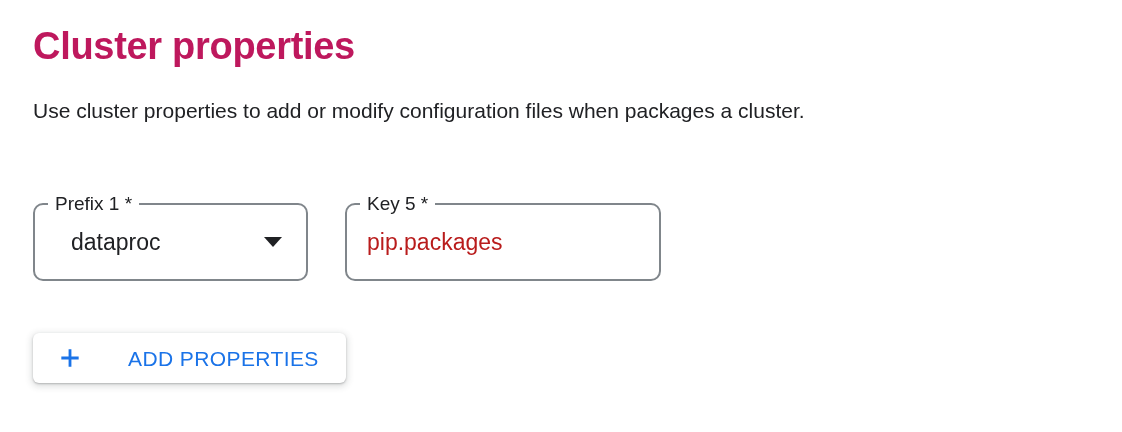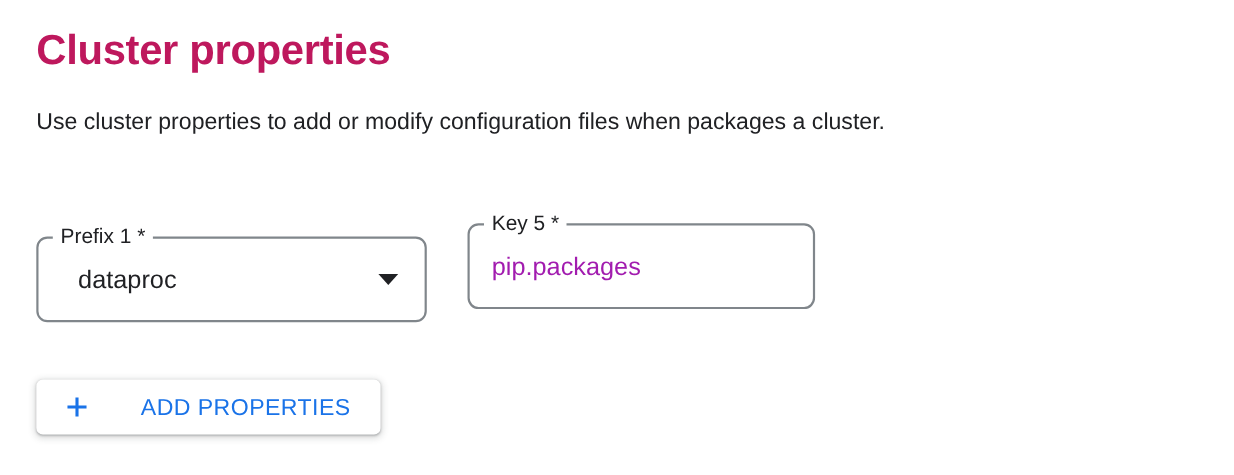--- a/index.html
+++ b/index.html
@@ -36,21 +36,21 @@
   }
   .field {
     position: relative;
     height: 78px;
     border: 2px solid #80868b;
     border-radius: 10px;
     background: #ffffff;
     display: flex;
     align-items: center;
   }
-  .field.w1 { width: 355px; margin-top: 12px; }
+  .field.w1 { width: 275px; }
   .field.w2 { width: 316px; }
   .field.w3 { width: 318px; }
   .field-label {
     position: absolute;
     top: -13px;
     left: 13px;
     background: #ffffff;
     padding: 0 7px;
     font-size: 19px;
     font-weight: 500;
@@ -70,21 +70,21 @@
     border-right: 9px solid transparent;
     border-top: 10px solid #202124;
     margin-right: 24px;
   }
   .field-input {
     border: none;
     outline: none;
     background: transparent;
     font-family: "Liberation Sans", sans-serif;
     font-size: 23px;
-    color: #a21caf;
+    color: #b91c1c;
     width: 100%;
     height: 100%;
     padding: 0 3px 0 20px;
     white-space: nowrap;
     overflow: hidden;
   }
   .add-btn {
     margin-top: 52px;
     height: 50px;
     padding: 0 27px 0 24px;

